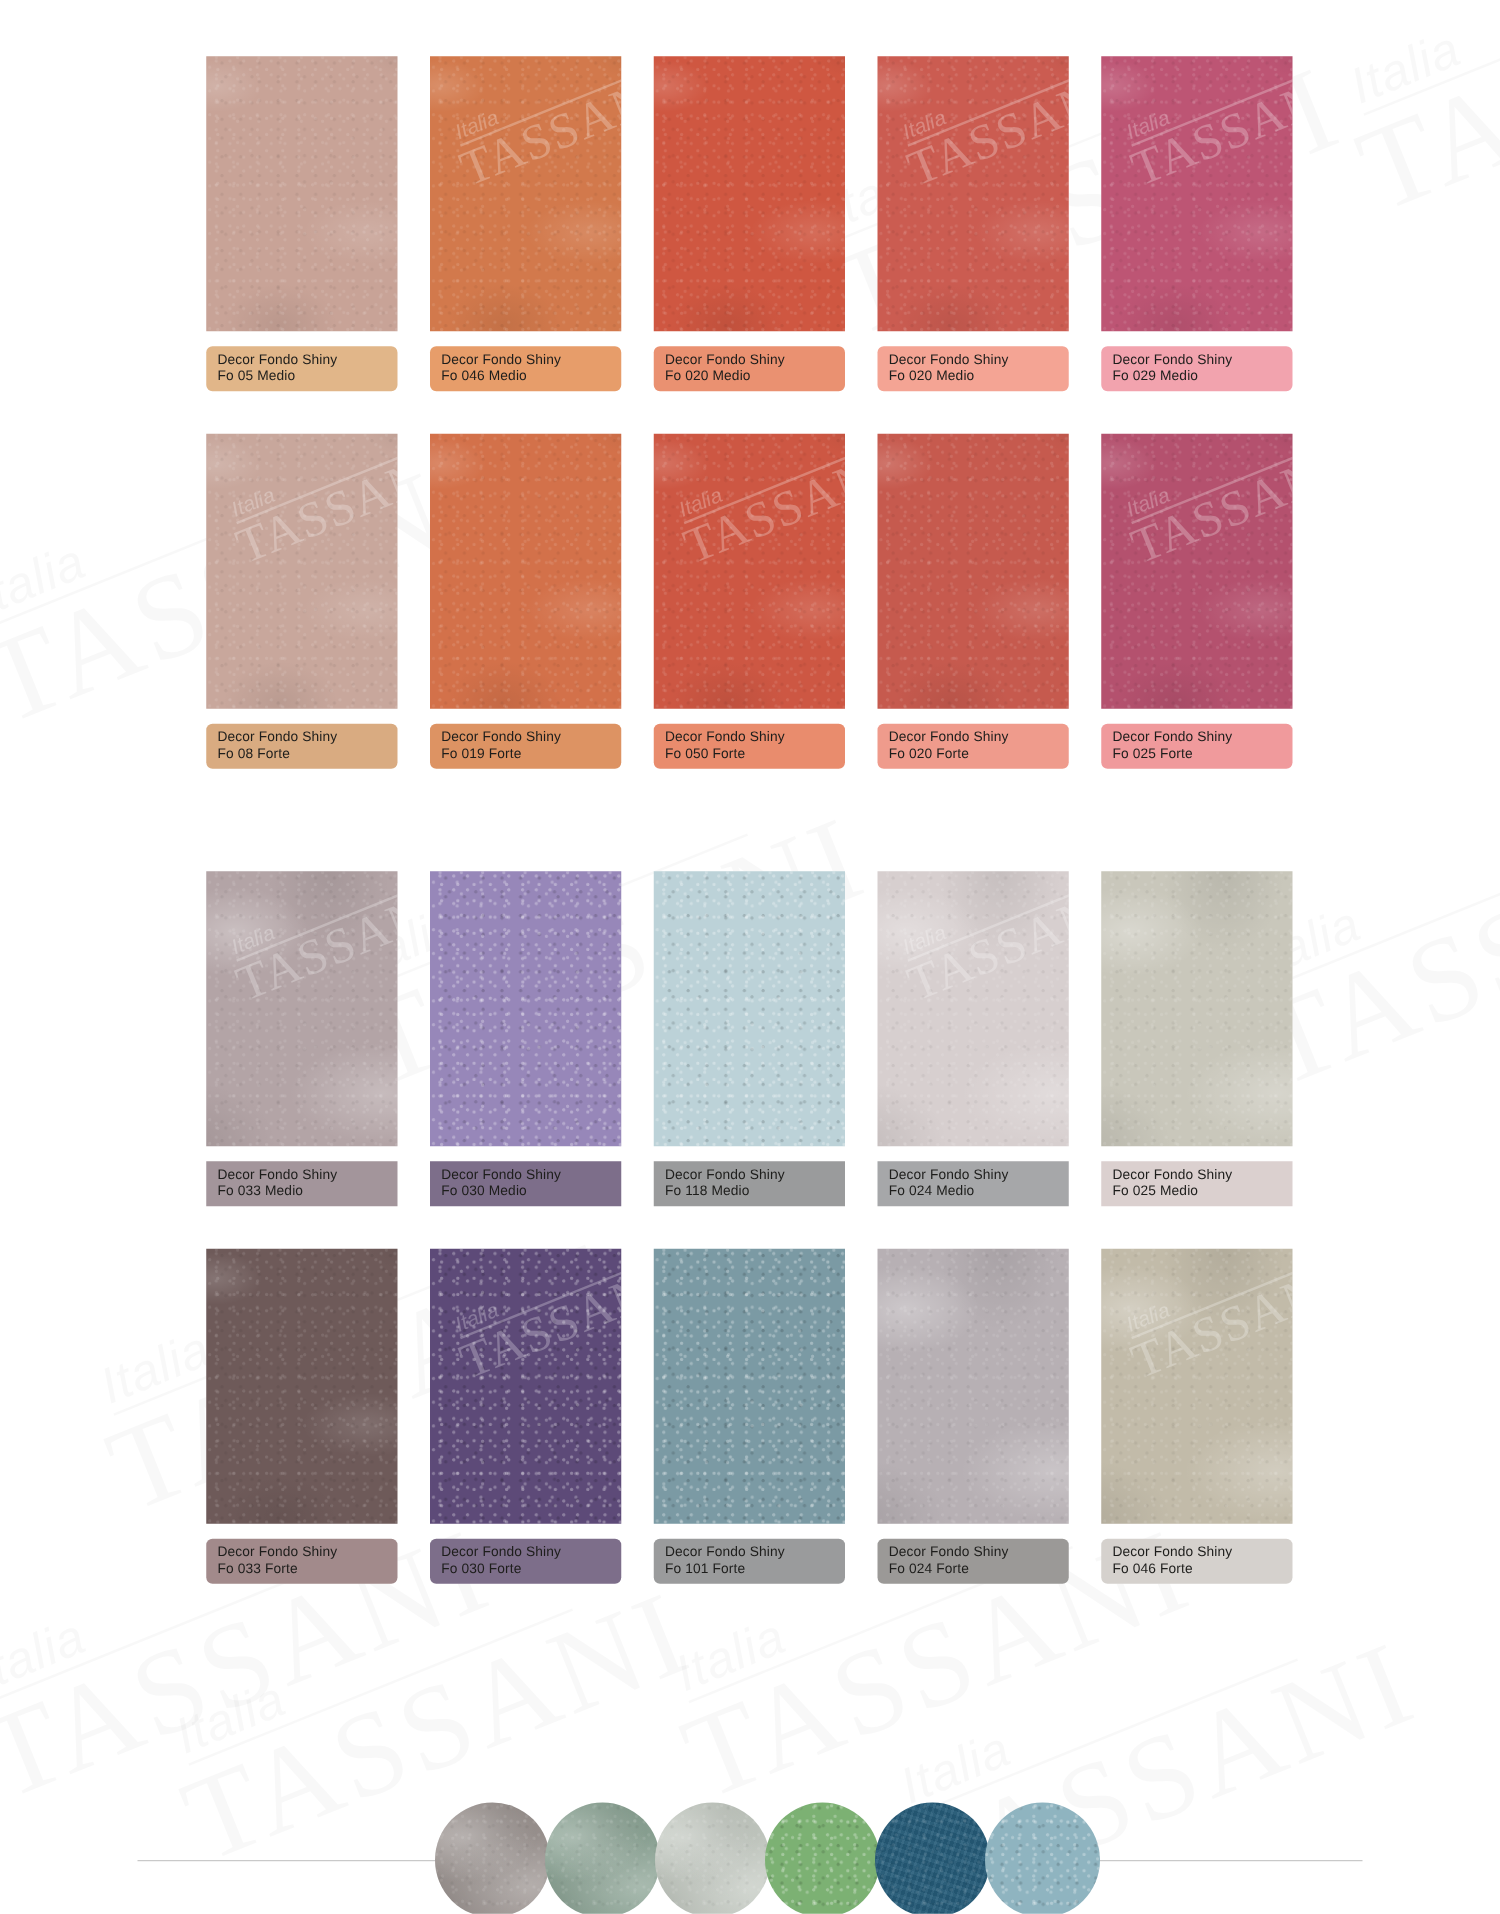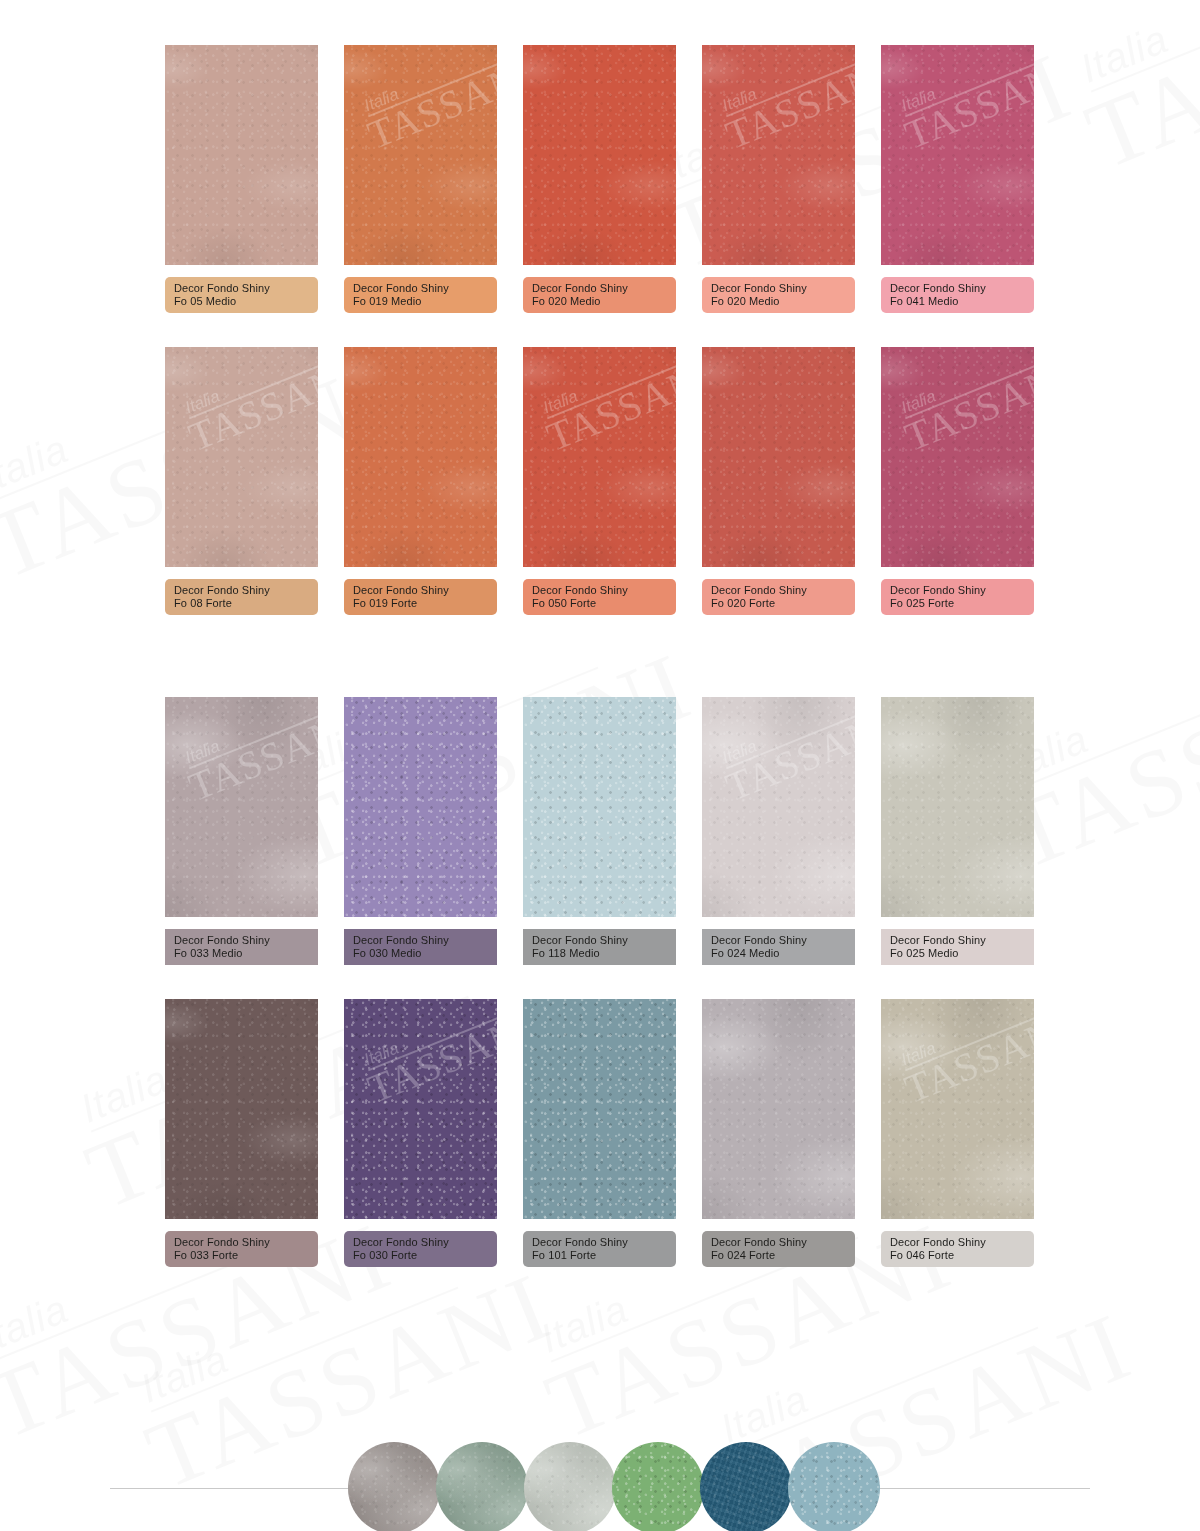--- a/index.html
+++ b/index.html
@@ -259,21 +259,21 @@
           <div class="tex t1"></div>
           <div class="tex grain" style="opacity: 0.55;"></div>
           <div class="tile-wm" style="font-size: 40px;">
             <span class="wm-italia">Italia</span>
             <span class="wm-rule"></span>
             <span class="wm-tassani">TASSANI</span>
           </div>
         </div>
         <div class="swatch-label rounded" style="background: rgb(231, 157, 106); top: 232px;">
           <span class="l1">Decor Fondo Shiny</span>
-          <span class="l2">Fo 019 Medio</span>
+          <span class="l2">Fo 046 Medio</span>
         </div>
       </div>
       <div class="swatch-cell">
         <div class="swatch-tile" title="Decor Fondo Shiny Fo 050 Medio" style="background: rgb(207, 87, 65);">
           <div class="tex t1"></div>
           <div class="tex grain" style="opacity: 0.55;"></div>
         </div>
         <div class="swatch-label rounded" style="background: rgb(234, 145, 113); top: 232px;">
           <span class="l1">Decor Fondo Shiny</span>
           <span class="l2">Fo 020 Medio</span>
@@ -299,21 +299,21 @@
           <div class="tex t1"></div>
           <div class="tex grain" style="opacity: 0.55;"></div>
           <div class="tile-wm" style="font-size: 40px;">
             <span class="wm-italia">Italia</span>
             <span class="wm-rule"></span>
             <span class="wm-tassani">TASSANI</span>
           </div>
         </div>
         <div class="swatch-label rounded" style="background: rgb(242, 163, 174); top: 232px;">
           <span class="l1">Decor Fondo Shiny</span>
-          <span class="l2">Fo 041 Medio</span>
+          <span class="l2">Fo 029 Medio</span>
         </div>
       </div>
     </div>
     <div class="swatch-row" style="top: 347px; height: 220px;">
       <div class="swatch-cell">
         <div class="swatch-tile" title="Decor Fondo Shiny Fo 08 Forte" style="background: rgb(200, 167, 156);">
           <div class="tex t1"></div>
           <div class="tex grain" style="opacity: 0.55;"></div>
           <div class="tile-wm" style="font-size: 40px;">
             <span class="wm-italia">Italia</span>

